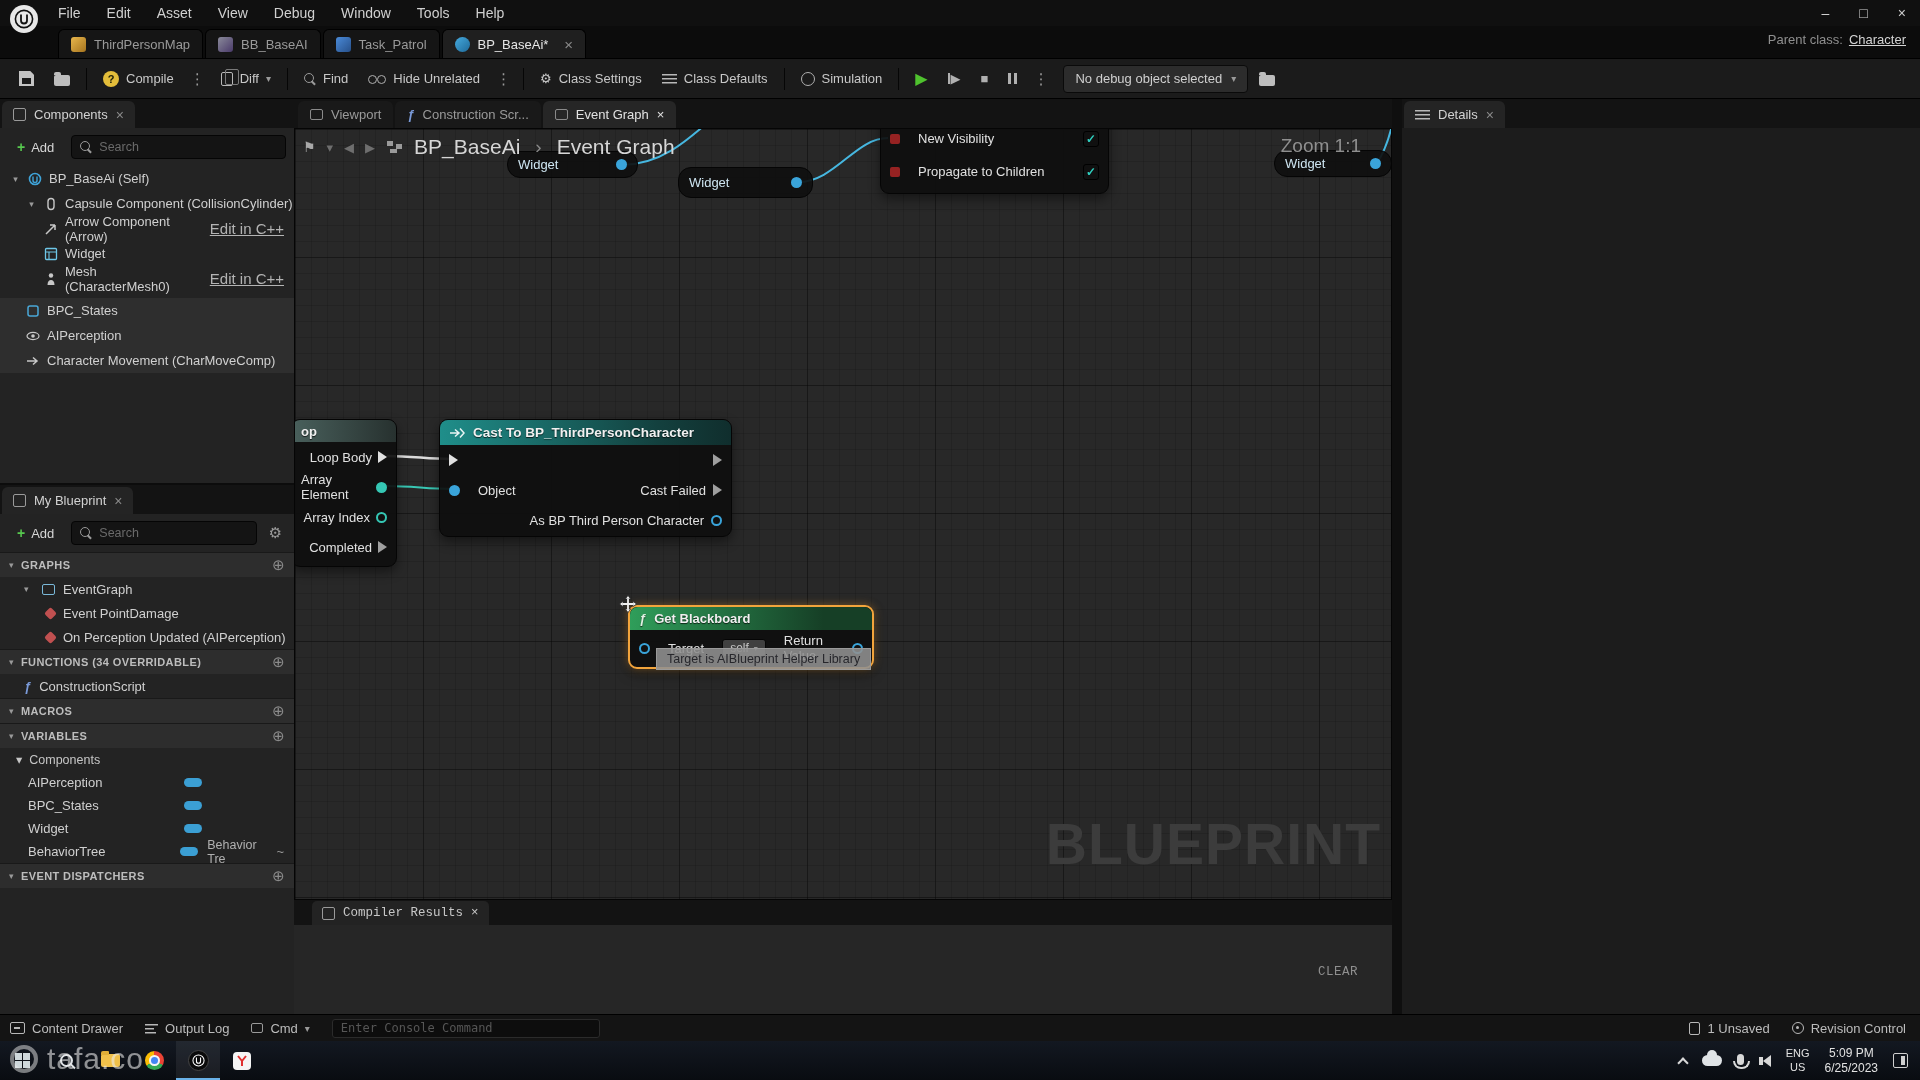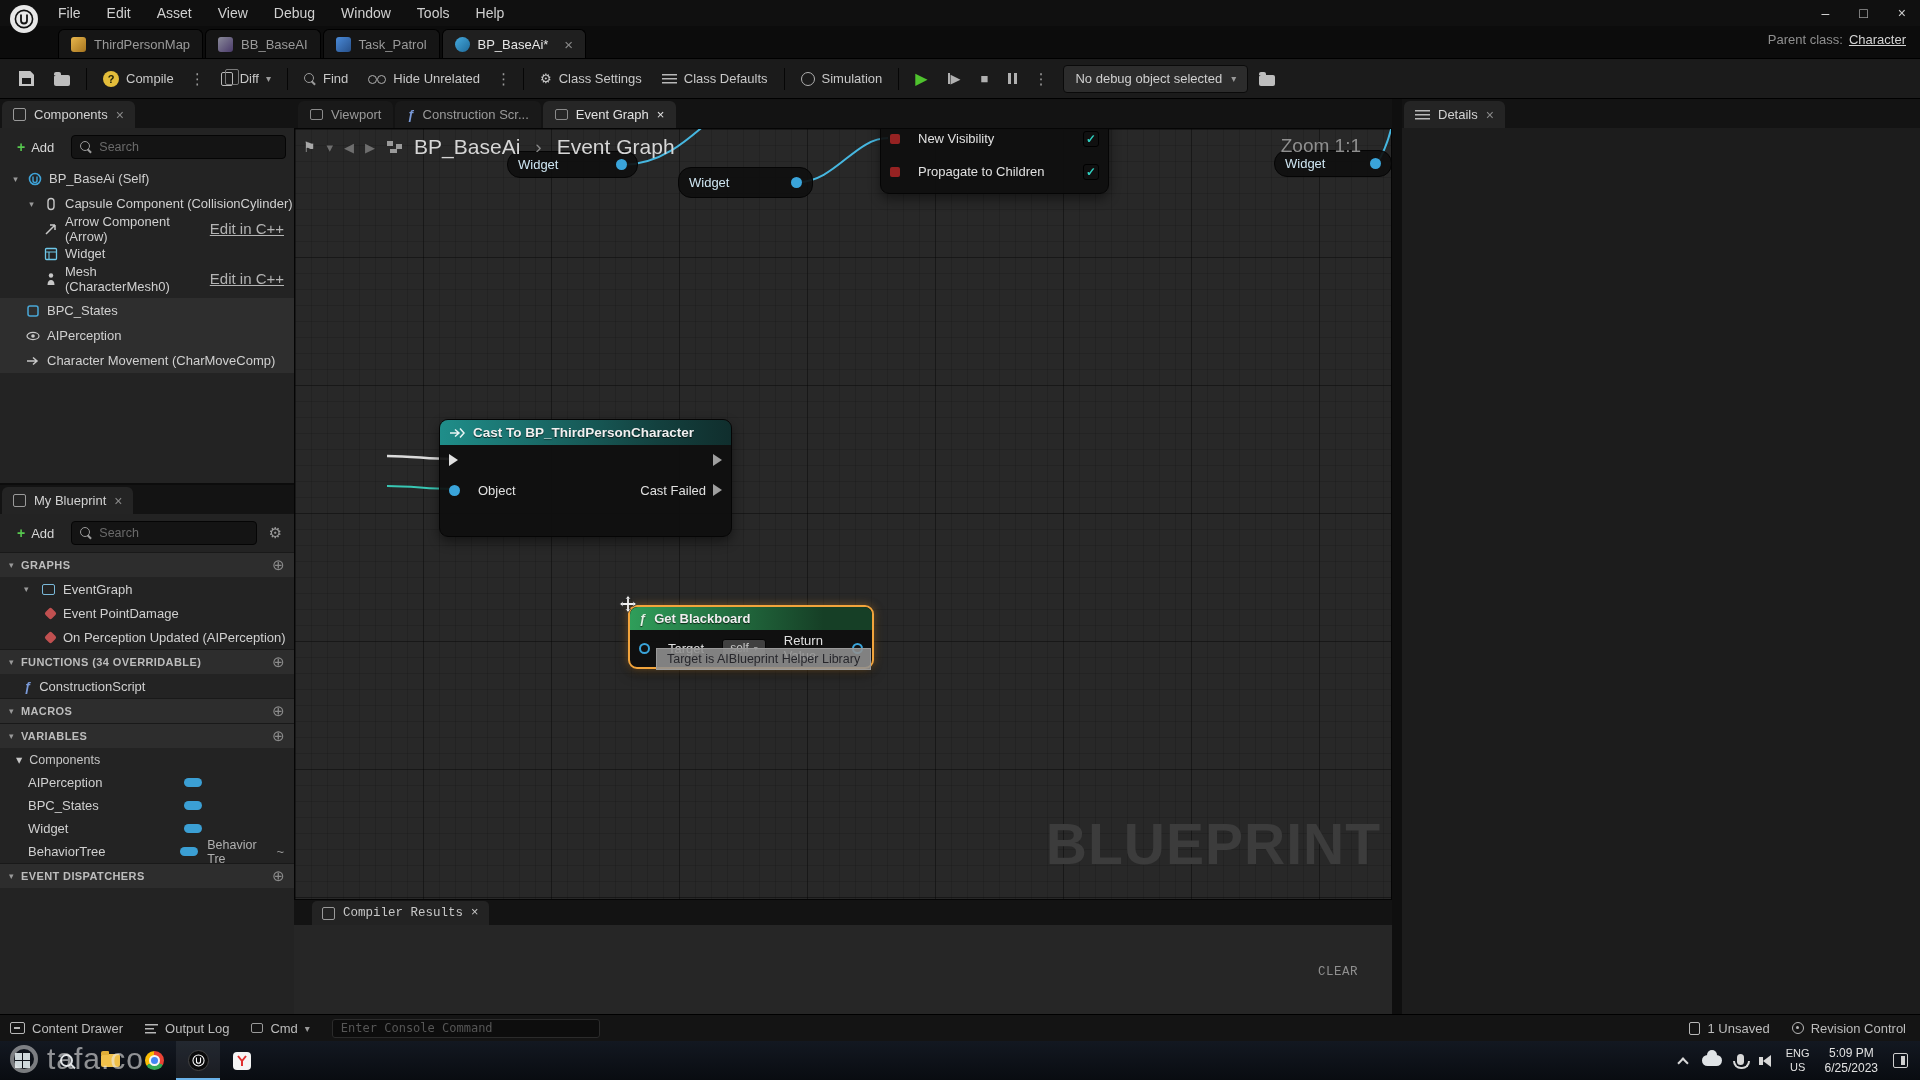--- a/index.html
+++ b/index.html
@@ -558,40 +558,67 @@
       </div>
       <div class="getnode" style="left:383px; top:38px; width:135px; height:31px;">
         <span>Widget</span>
         <span class="pin-dot solid-blue"></span>
       </div>
       <div class="getnode" style="left:979px; top:21px; width:118px; height:27px;">
         <span>Widget</span>
         <span class="pin-dot solid-blue"></span>
       </div>
 
+      <div class="bpnode" style="left:-4px; top:290px; width:106px; height:148px;">
+        <div class="nheader loop-h">
+          <span>op</span>
+        </div>
+        <div class="prow" style="justify-content:flex-end; gap:6px;">
+          <span>Loop Body</span>
+          <span class="pin-exec"></span>
+        </div>
+        <div class="prow" style="justify-content:flex-end; gap:6px;">
+          <span>Array Element</span>
+          <span class="pin-dot solid-teal"></span>
+        </div>
+        <div class="prow" style="justify-content:flex-end; gap:6px;">
+          <span>Array Index</span>
+          <span class="pin-dot hollow-teal"></span>
+        </div>
+        <div class="prow" style="justify-content:flex-end; gap:6px;">
+          <span>Completed</span>
+          <span class="pin-exec dim"></span>
+        </div>
+      </div>
 
       <div class="bpnode" style="left:144px; top:290px; width:293px; height:118px;">
         <div class="nheader cast-h">
           <svg width="16" height="12">
               <path d="M1 6 h8 M6 2.5 L10 6 L6 9.5 M11 1.5 L15 6 L11 10.5" fill="none" stroke="#e8f4f4" stroke-width="1.5"></path>
             </svg>
           <span>Cast To BP_ThirdPersonCharacter</span>
         </div>
         <div class="prow">
           <span class="pin-exec"></span>
           <span class="right">
               <span class="pin-exec dim"></span>
             </span>
         </div>
         <div class="prow">
           <span class="pin-dot solid-blue"></span>
           <span>Object</span>
           <span class="right">
             <span>Cast Failed</span>
             <span class="pin-exec dim"></span>
+          </span>
+        </div>
+        <div class="prow">
+          <span class="right">
+            <span>As BP Third Person Character</span>
+            <span class="pin-dot hollow-blue"></span>
           </span>
         </div>
       </div>
 
       <div class="bpnode selected" style="left:333px; top:476px; width:246px; height:64px;">
         <span class="move-ico">
           <svg width="18" height="18" viewBox="0 0 16 16">
               <path d="M8 0.5 L10.4 3.6 H5.6 Z M8 15.5 L5.6 12.4 H10.4 Z M0.5 8 L3.6 5.6 V10.4 Z M15.5 8 L12.4 10.4 V5.6 Z" fill="#f0f0f0" stroke="#222" stroke-width="0.6"></path>
               <path d="M8 3 V13 M3 8 H13" stroke="#f0f0f0" stroke-width="1.6"></path>
             </svg>

